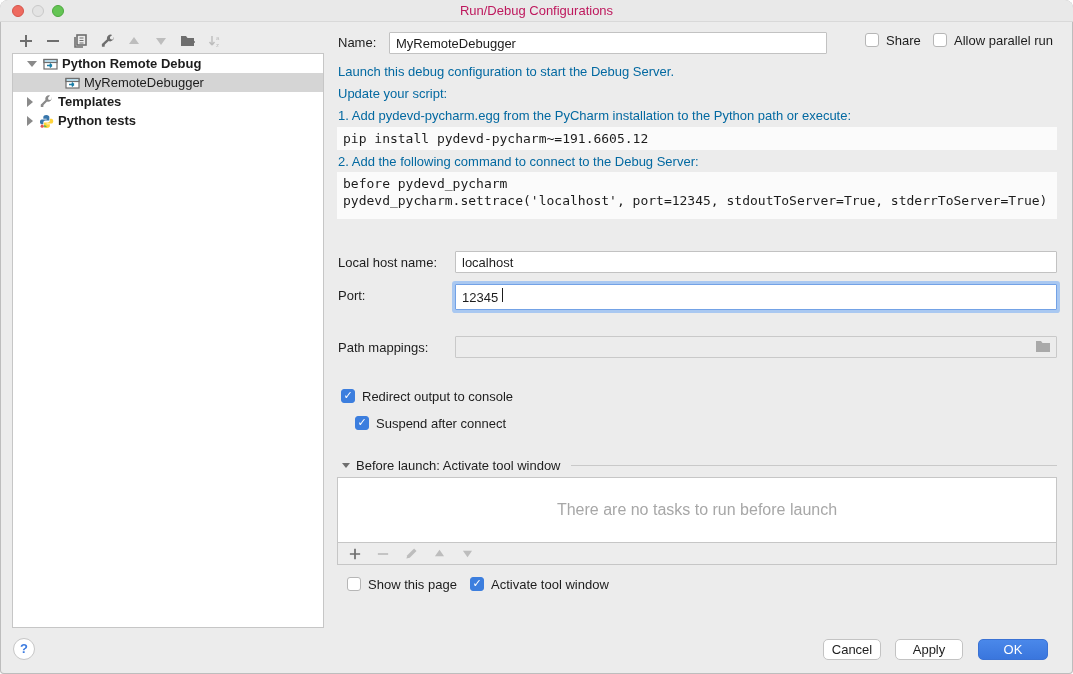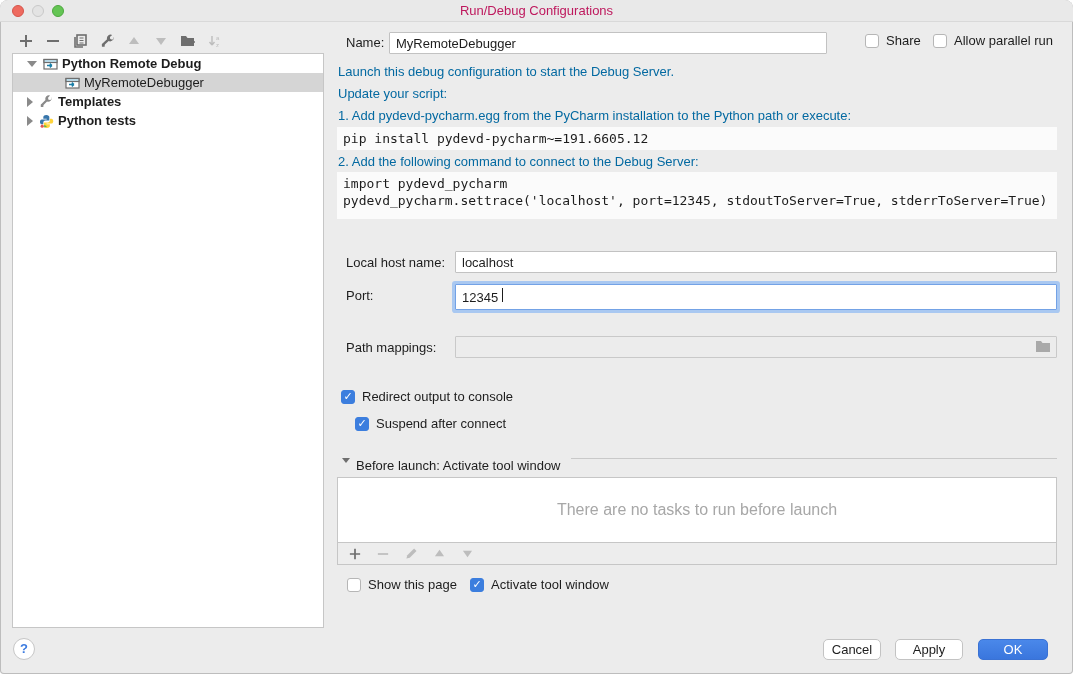--- a/index.html
+++ b/index.html
@@ -30,42 +30,42 @@
   .twisty.right { border-top:5px solid transparent; border-bottom:5px solid transparent; border-left:6px solid #8a8a8a; }
   .twisty.none { border:none; width:10px; }
   .tree-row .ticon { width:15px; height:14px; margin-right:4px; flex:none; }
   .tree-row .tlabel { font-size:13px; }
   .tree-row.group .tlabel { font-weight:bold; }
   .indent1 { padding-left:22px; }
 
   
   .main { position:absolute; left:337px; top:22px; width:720px; height:610px; }
   .row { position:absolute; left:0; }
-  .lbl { color:#1d1d1d;margin-left:8px; }
+  .lbl { color:#1d1d1d; }
   .field { font-family:"Liberation Sans",sans-serif; font-size:13px; color:#1d1d1d; background:#fff; border:1px solid #c2c2c2; border-radius:1px; padding:0 6px; height:22px; }
   .para { font-size:13px; color:#0369a1; }
   .codeblock { position:absolute; left:0; width:720px; background:#fbfbfb; font-family:"DejaVu Sans Mono","Liberation Mono",monospace; font-size:13px; color:#1c1c1c; padding:3px 6px; line-height:17px; white-space:pre; overflow:hidden; }
 
   
-  .cbrow { display:flex; align-items:flex-end; gap:7px; }
+  .cbrow { display:flex; align-items:flex-start; gap:7px; }
   .cb { width:14px; height:14px; border-radius:3px; background:#fff; border:1px solid #b6b6b6; flex:none; position:relative; }
   .cb.checked { background:#3c7ede; border-color:#3c7ede; }
   .cb.checked::after { content:"✓"; position:absolute; left:1.5px; top:-1px; color:#fff; font-size:11px; font-weight:bold; }
 
   
   .focus-wrap { position:absolute; }
   .focus-wrap input { width:100%; height:26px; border:1px solid #73a2e6; box-shadow:0 0 0 3px #a9c8f1; }
   .caret { position:absolute; left:47px; top:4px; width:1px; height:14px; background:#1d1d1d; }
 
   
   .disabled-field { background:#ececec; border:1px solid #c9c9c9; position:relative; }
   .folder-btn { position:absolute; right:5px; top:3px; width:16px; height:14px; color:#a9a9a9; }
 
   
-  .bl-header { position:absolute; display:flex; align-items:flex-start; width:720px; gap:6px; }
+  .bl-header { position:absolute; display:flex; align-items:center; width:720px; gap:6px; }
   .bl-tri { width:0; height:0; border-left:4.5px solid transparent; border-right:4.5px solid transparent; border-top:5px solid #6e6e6e; margin-left:5px; }
   .bl-line { flex:1; height:1px; background:#c9c9c9; margin-left:4px; }
   .task-box { position:absolute; left:0; width:720px; height:66px; background:#fff; border:1px solid #c6c6c6; display:flex; align-items:center; justify-content:center; }
   .task-empty { color:#a7a7a7; font-size:16px; }
   .task-toolbar { position:absolute; left:0; width:720px; height:22px; background:#ededed; border:1px solid #c6c6c6; border-top:none; display:flex; align-items:center; gap:12px; padding-left:9px; }
 
   
   .footer { position:absolute; left:0; right:0; bottom:0; height:42px; }
   .help-btn { position:absolute; left:13px; top:6px; width:22px; height:22px; border-radius:50%; background:#fff; border:1px solid #c6c6c6; color:#3b7be0; font-weight:bold; font-size:13px; text-align:center; line-height:20px; }
   .btn { position:absolute; top:7px; height:21px; border-radius:5px; border:1px solid #c3c3c3; background:#ffffff; font-family:"Liberation Sans",sans-serif; font-size:13px; color:#1d1d1d; text-align:center; line-height:19px; }
@@ -195,21 +195,21 @@
     </span>
 
     <span class="row para" style="top:42px; left:1px;">Launch this debug configuration to start the Debug Server.</span>
     <span class="row para" style="top:64px; left:1px;">Update your script:</span>
     <span class="row para" style="top:86px; left:1px;">1. Add pydevd-pycharm.egg from the PyCharm installation to the Python path or execute:</span>
 
     <div class="codeblock" style="top:105px; height:23px;">pip install pydevd-pycharm~=191.6605.12</div>
 
     <span class="row para" style="top:132px; left:1px;">2. Add the following command to connect to the Debug Server:</span>
 
-    <div class="codeblock" style="top:150px; height:47px;"><span>import pydevd_pycharm</span><br><span>pydevd_pycharm.settrace('localhost', port=12345, stdoutToServer=True, stderrToServer=True)</span></div>
+    <div class="codeblock" style="top:150px; height:47px;"><span>before pydevd_pycharm</span><br><span>pydevd_pycharm.settrace('localhost', port=12345, stdoutToServer=True, stderrToServer=True)</span></div>
 
     <span class="row lbl" style="top:233px; left:1px;">Local host name:</span>
     <input class="row field" style="top: 229px; left: 118px; width: 602px;" value="localhost">
 
     <span class="row lbl" style="top:266px; left:1px;">Port:</span>
     <div class="focus-wrap" style="top:262px; left:118px; width:602px; height:22px;">
       <input class="field" value="12345" style="">
       <span class="caret"></span>
     </div>
 

